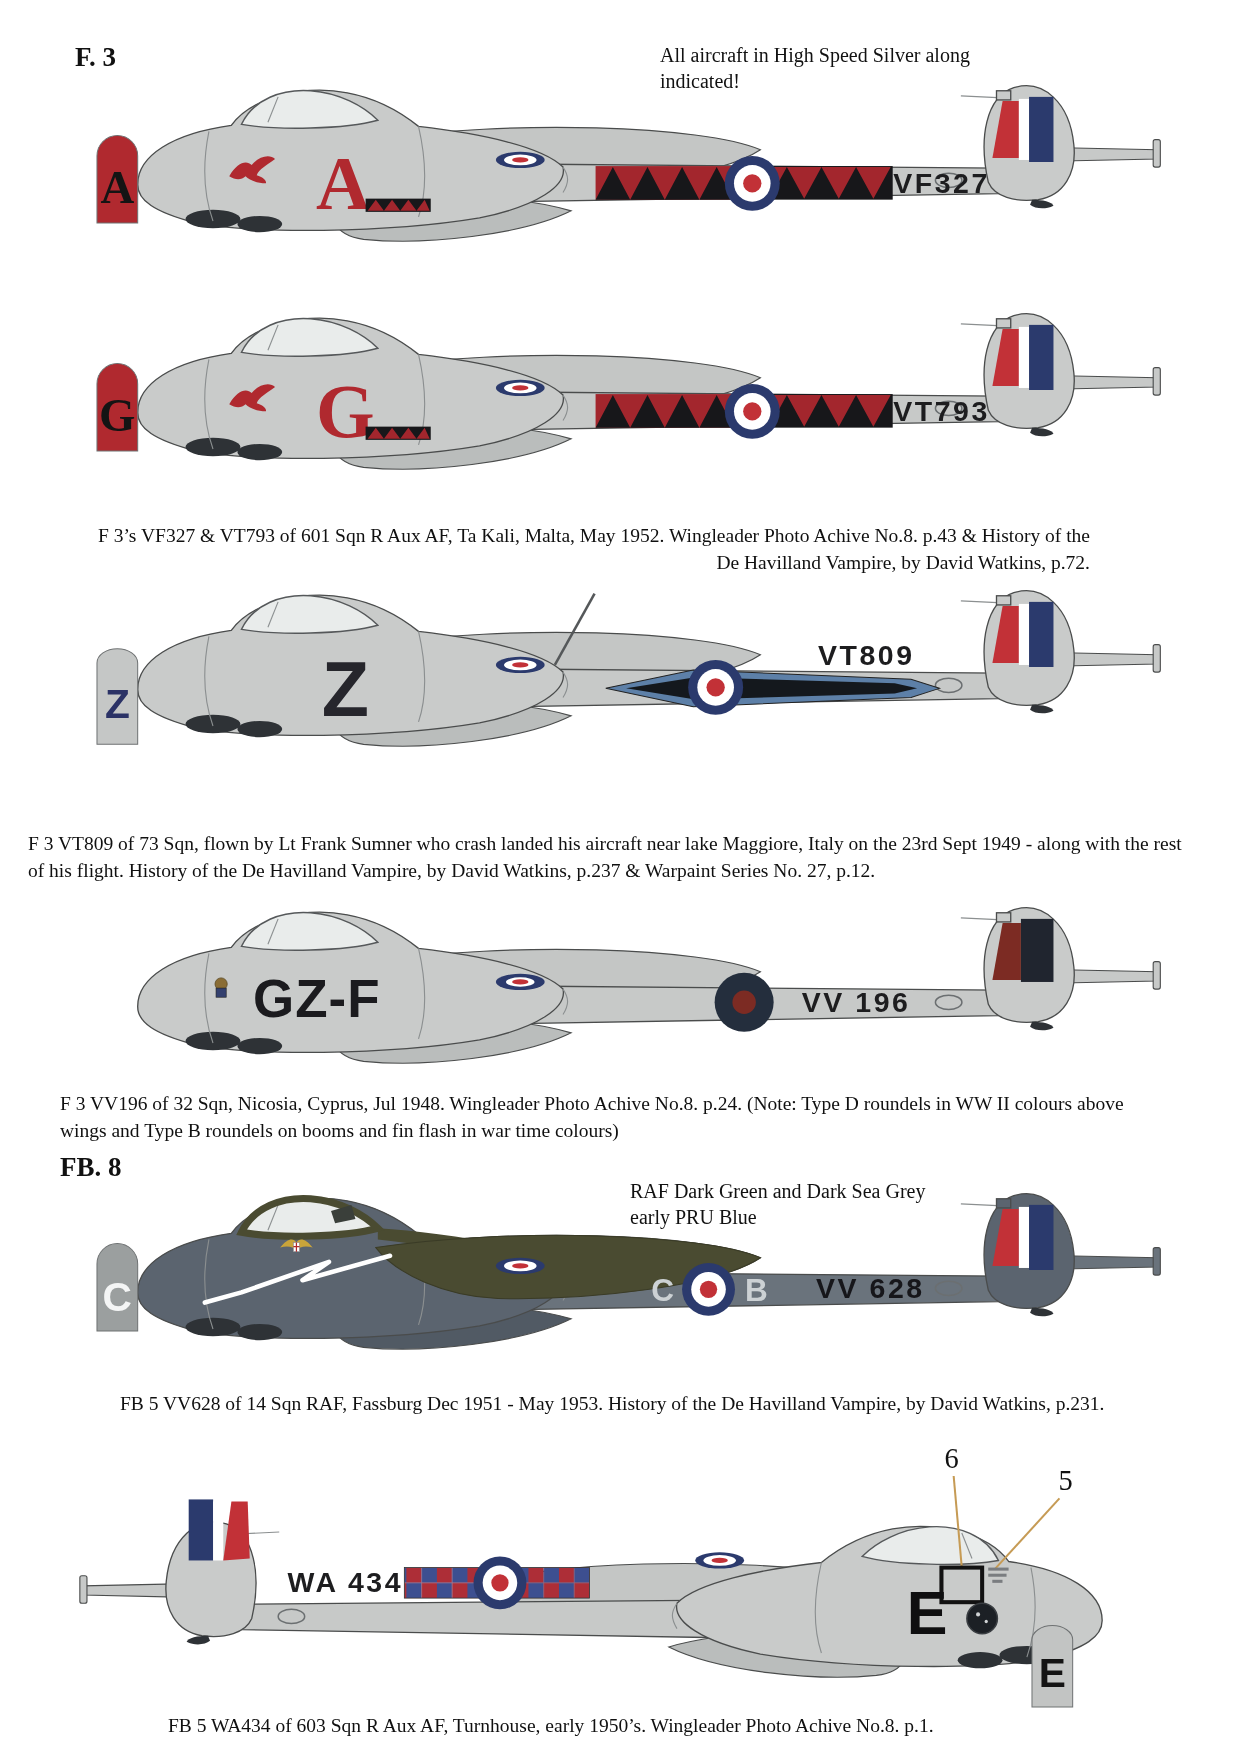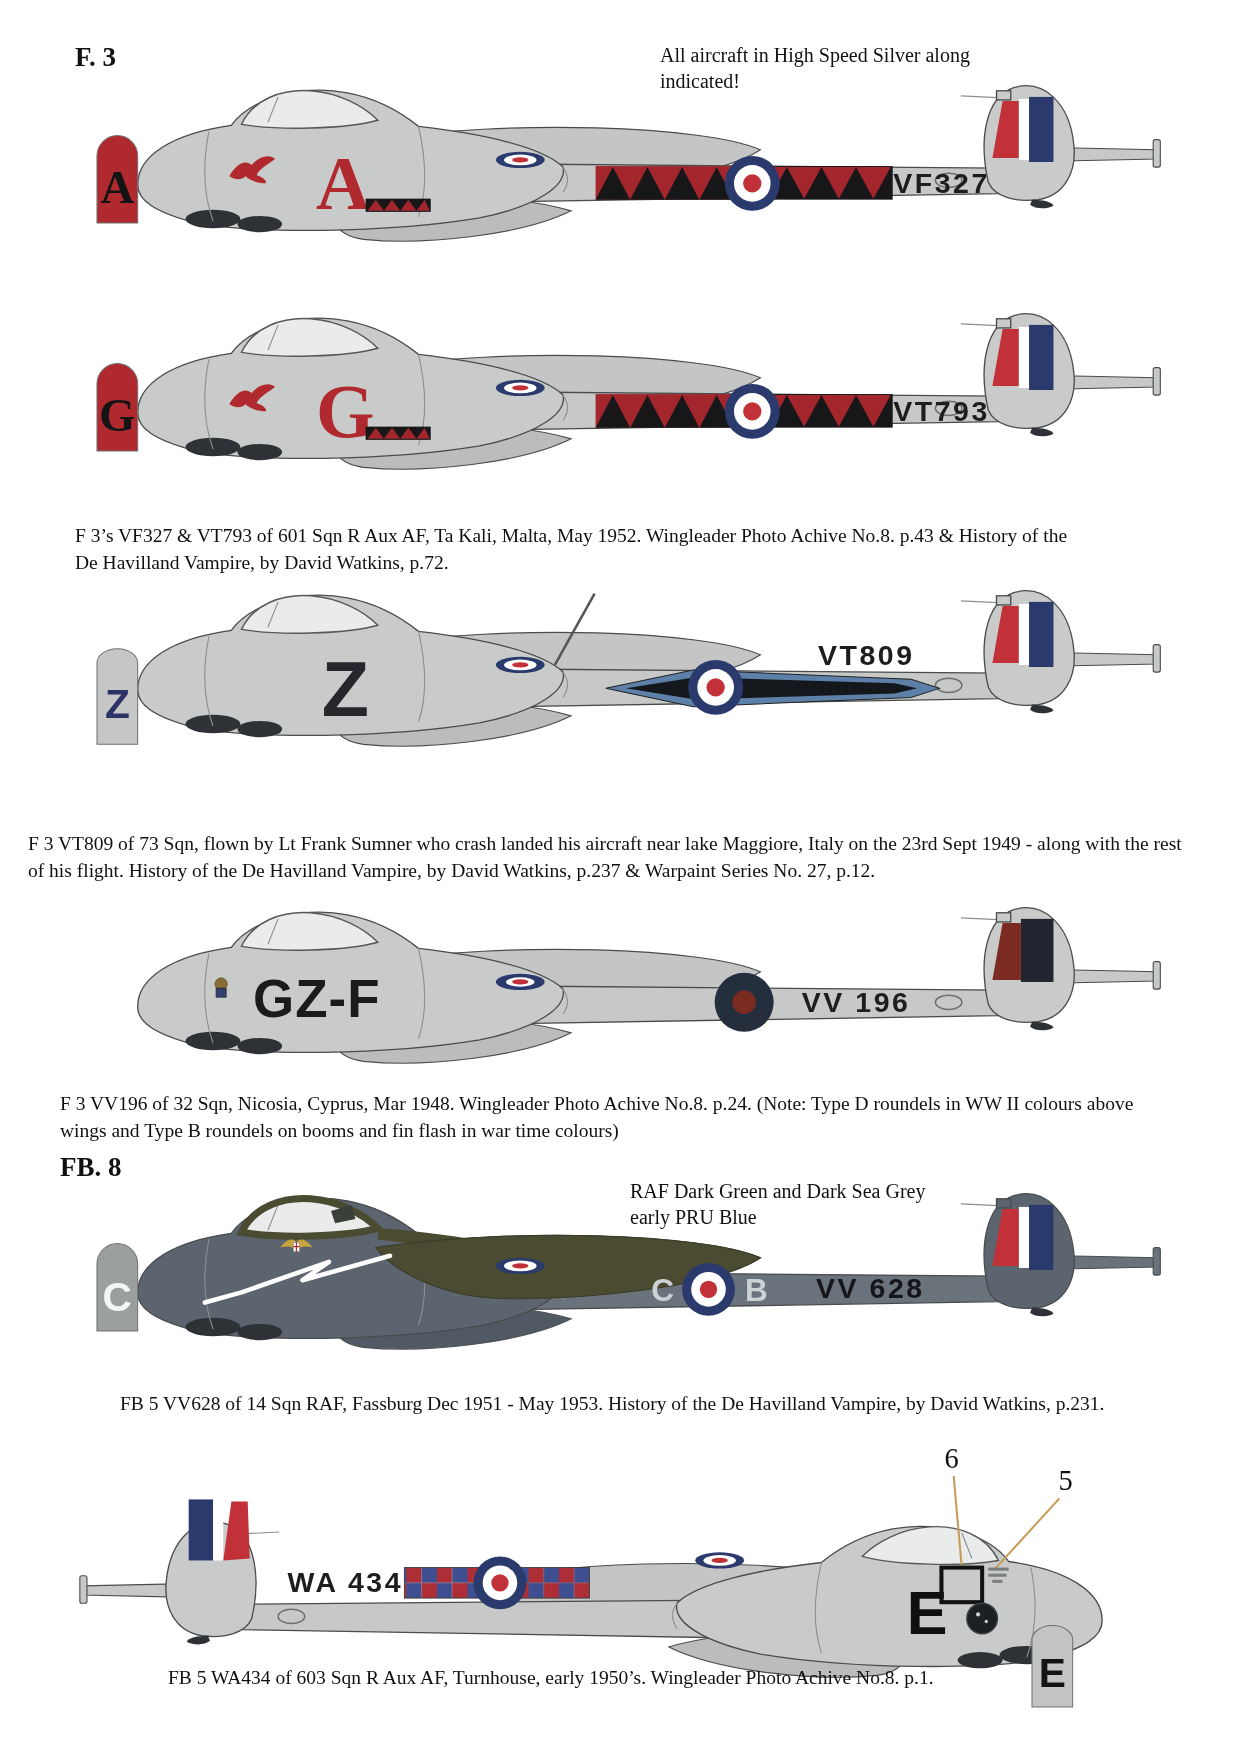--- a/index.html
+++ b/index.html
@@ -148,21 +148,21 @@
       </g>
       <text class="t-serial" x="886" y="140" text-anchor="middle">VT793</text>
       <g>
         <path class="fl-r" d="M936,106 L946,50 L962,50 L962,106 Z"></path>
         <rect class="fl-w" x="962" y="48" width="10" height="60"></rect>
         <rect class="fl-b" x="972" y="46" width="24" height="64"></rect>
       </g>
     </svg>
   </div>
 
-  <div class="cap" style="left:75px;top:522px;width:1015px;">F 3’s VF327 &amp; VT793 of 601 Sqn R Aux AF, Ta Kali, Malta, May 1952. Wingleader Photo Achive No.8. p.43 &amp; History of the De Havilland Vampire, by David Watkins, p.72.</div>
+  <div class="cap" style="left:75px;top:522px;width:1015px;text-align:right;">F 3’s VF327 &amp; VT793 of 601 Sqn R Aux AF, Ta Kali, Malta, May 1952. Wingleader Photo Achive No.8. p.43 &amp; History of the De Havilland Vampire, by David Watkins, p.72.</div>
 
   <div class="row" style="left: 40px; top: 555px; --pod: #c9cbca; --pod2: #babdbc; --wing: #c4c6c5; --boom: #c7c9c8; --sqn: #26262c; --serial_c: #1d1d1f; --tab: #c5c7c6; --tabtxt: #2b3266;">
     <svg width="1160" height="224" viewBox="0 0 1140 220">
       <use href="#vamp"></use>
       <g transform="translate(56,90)">
         <path class="tab-shape" d="M0,16 a20,14 0 0 1 40,0 V96 H0 Z"></path>
         <text class="t-tab-sans" x="20" y="70" text-anchor="middle">Z</text>
       </g>
       <text class="t-nose-sans" x="300" y="158" text-anchor="middle">Z</text>
       <g>
@@ -209,21 +209,21 @@
         <circle cx="692" cy="128" r="11.5" fill="var(--rb_in,#7c2b23)"></circle>
       </g>
       <text class="t-serial" x="802" y="138" text-anchor="middle">VV 196</text>
       <g>
         <path class="fl-fwd" d="M936,106 L946,50 L964,50 L964,106 Z"></path>
         <rect class="fl-aft" x="964" y="46" width="32" height="62"></rect>
       </g>
     </svg>
   </div>
 
-  <div class="cap" style="left:60px;top:1090px;width:1075px;">F 3 VV196 of 32 Sqn, Nicosia, Cyprus, Mar 1948. Wingleader Photo Achive No.8. p.24. (Note: Type D roundels in WW II colours above wings and Type B roundels on booms and fin flash in war time colours)</div>
+  <div class="cap" style="left:60px;top:1090px;width:1075px;">F 3 VV196 of 32 Sqn, Nicosia, Cyprus, Jul 1948. Wingleader Photo Achive No.8. p.24. (Note: Type D roundels in WW II colours above wings and Type B roundels on booms and fin flash in war time colours)</div>
 
   <div class="hdg" style="left:60px;top:1152px;">FB. 8</div>
   <div class="note" style="left:630px;top:1178px;width:305px;z-index:5;">RAF Dark Green and Dark Sea Grey early PRU Blue</div>
 
   <div class="row" style="left: 40px; top: 1158px; --pod: #5b646f; --pod2: #515a64; --wing: #4a4b31; --boom: #6a737c; --camo: #4a4b31; --sqn: #ccd1d4; --serial_c: #16161a; --tab: #9b9f9f; --tabtxt: #f4f5f5; --lightning: #ffffff; --badge_gold: #c9a43a;">
     <svg width="1160" height="224" viewBox="0 0 1140 220">
       <use href="#vamp"></use>
       <path fill="var(--camo,#4a4b31)" d="M332,69 C380,72 440,80 514,98 L514,115 C470,98 400,88 332,80 Z"></path>
       <path fill="var(--camo,#4a4b31)" stroke="#3a3b26" stroke-width="1" d="M330,88 C460,68 652,74 708,98 C666,126 540,140 450,138 C398,136 350,114 330,88 Z"></path>
       <path fill="none" stroke="var(--camo,#4a4b31)" stroke-width="7" d="M198,73 C210,48 238,38 266,40 C294,42 318,55 332,69 C300,78 232,79 198,73 Z"></path>
@@ -299,15 +299,15 @@
         <circle cx="922" cy="196" r="2" fill="#cfd2d4"></circle>
         <circle cx="930" cy="203" r="1.6" fill="#cfd2d4"></circle>
       </g>
       <g transform="translate(975,205)">
         <path class="tab-shape" d="M0,16 a20,14 0 0 1 40,0 V82 H0 Z"></path>
         <text class="t-tab-sans" x="20" y="62" text-anchor="middle">E</text>
       </g>
     </svg>
   </div>
 
-  <div class="cap" style="left:168px;top:1664px;white-space:nowrap;font-family:Liberation Serif, serif;">FB 5 WA434 of 603 Sqn R Aux AF, Turnhouse, early 1950’s. Wingleader Photo Achive No.8. p.1.</div>
+  <div class="cap" style="left:168px;top:1712px;white-space:nowrap;font-family:Liberation Serif, serif;">FB 5 WA434 of 603 Sqn R Aux AF, Turnhouse, early 1950’s. Wingleader Photo Achive No.8. p.1.</div>
 
 </div>
 
 </body></html>

